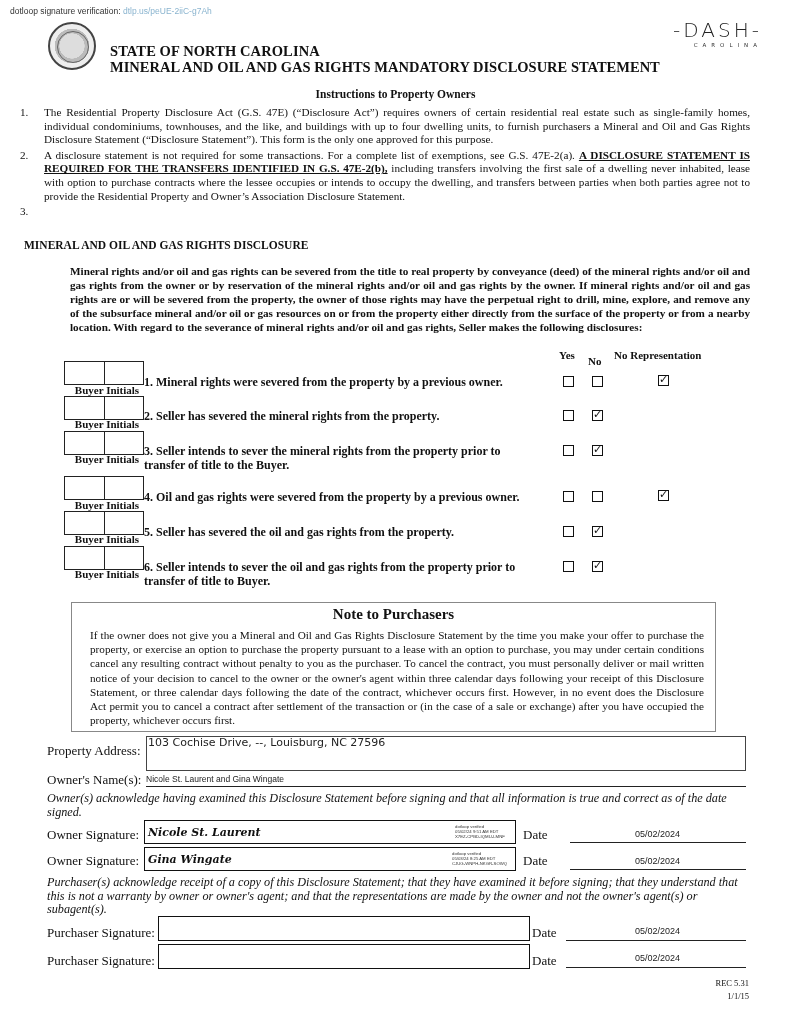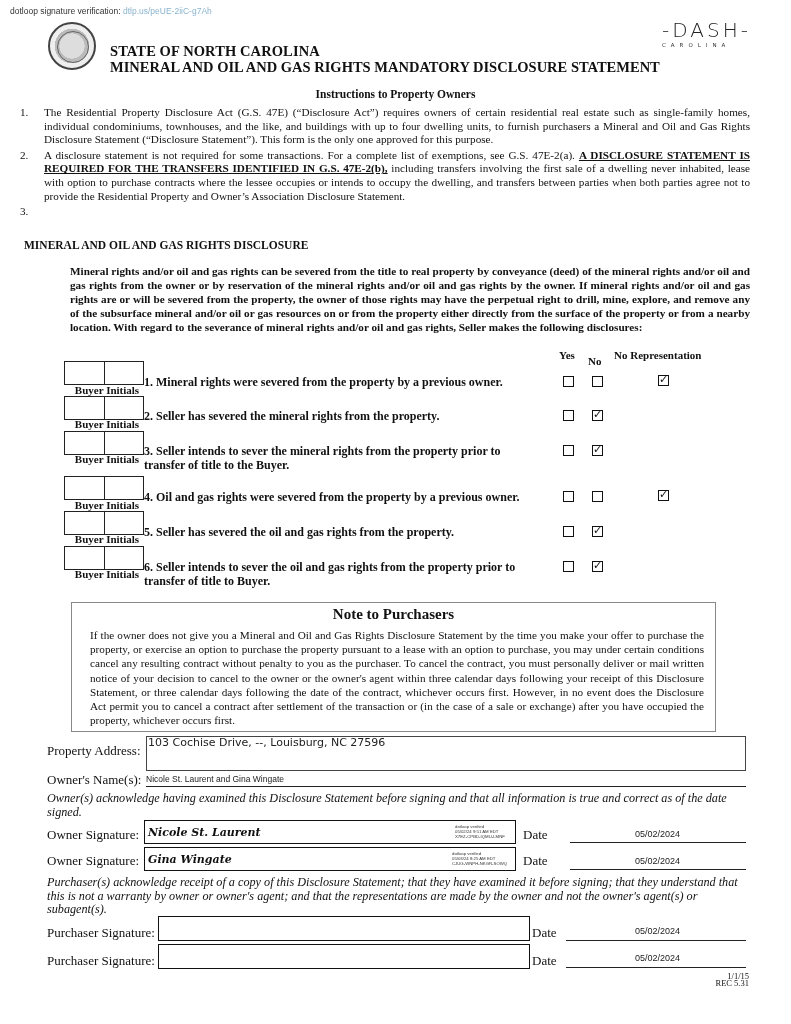--- a/index.html
+++ b/index.html
@@ -9,21 +9,21 @@
 
   .verify { left: 10px; top: 6px; font-family: "Liberation Sans", sans-serif; font-size: 8.5px; color: #333; white-space: nowrap; }
   .verify .link { color: #8ab4cf; }
 
   .seal { left: 48px; top: 22px; width: 48px; height: 48px; border-radius: 50%; border: 2px solid #444; background: radial-gradient(circle, #ddd 0 40%, #bbb 41% 55%, #eee 56% 100%); }
   .seal::after { content: ""; position: absolute; left: 7px; top: 7px; width: 30px; height: 30px; border-radius: 50%; border: 1px solid #666; }
 
   .title1 { left: 110px; top: 43px; font-size: 14.5px; font-weight: bold; letter-spacing: 0.1px; white-space: nowrap; }
   .title2 { left: 110px; top: 59px; font-size: 14.5px; font-weight: bold; white-space: nowrap; }
 
-  .logo { left: 662px; top: 20px; width: 100px; text-align: left; }
+  .logo { left: 662px; top: 20px; width: 100px; text-align: right; }
   .logo .big { font-family: "DejaVu Sans", sans-serif; font-size: 20px; letter-spacing: 3px; font-weight: 200; color: #222; line-height: 20px; }
   .logo .small { font-family: "DejaVu Sans", sans-serif; font-size: 5.5px; letter-spacing: 5px; color: #333; margin-top: 2px; }
 
   .instr-head { left: 0; width: 791px; top: 88px; text-align: center; font-size: 11.5px; font-weight: bold; }
 
   .ol { left: 20px; width: 730px; font-size: 11.2px; line-height: 13.6px; }
   .ol .item { position: relative; padding-left: 24px; text-align: justify; margin-bottom: 2px; }
   .ol .num { position: absolute; left: 0; top: 0; }
   .u-bold { font-weight: bold; text-decoration: underline; }
 
@@ -197,13 +197,13 @@
 <div class="abs date-val" style="left:570px;top:926px;width:175px;">05/02/2024</div>
 <div class="abs line" style="left:566px;top:940px;width:180px;"></div>
 
 <div class="abs lbl" style="left:47px;top:953px;">Purchaser Signature:</div>
 <div class="abs sig-box" style="left:158px;top:944px;width:372px;height:25px;"></div>
 <div class="abs lbl" style="left:532px;top:953px;">Date</div>
 <div class="abs date-val" style="left:570px;top:953px;width:175px;">05/02/2024</div>
 <div class="abs line" style="left:566px;top:967px;width:180px;"></div>
 
 <div class="abs footer" style="top:978px;">REC 5.31</div>
-<div class="abs footer" style="top:971px;">1/1/15</div>
+<div class="abs footer" style="top:991px;">1/1/15</div>
 
 </body></html>

